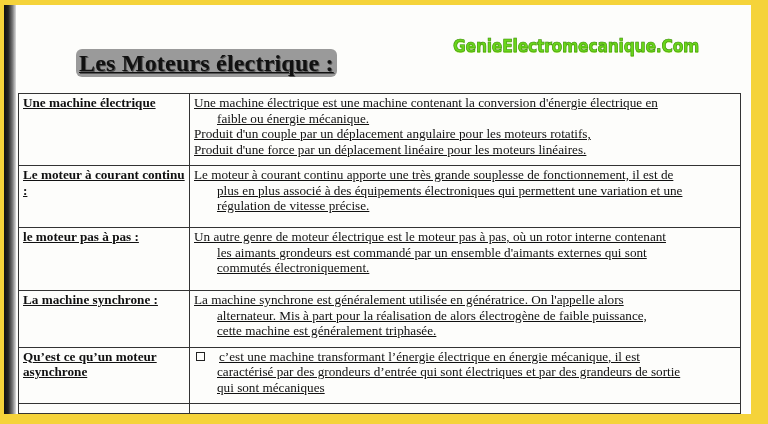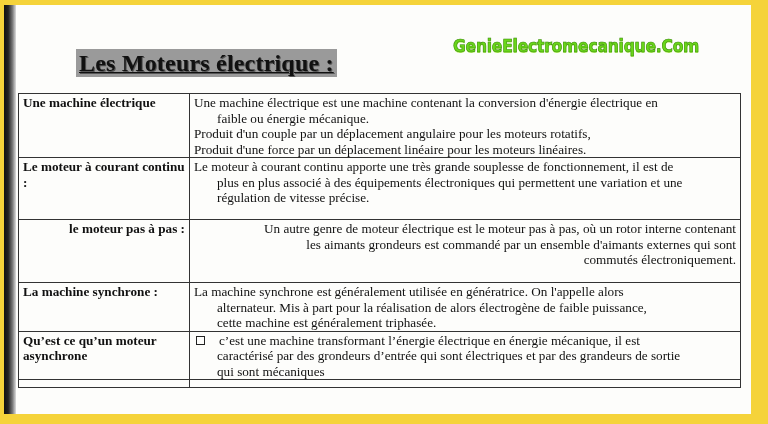--- a/index.html
+++ b/index.html
@@ -16,45 +16,46 @@
     position:absolute; left:0; top:0; width:12px; height:409px;
     background:linear-gradient(90deg,#111 0,#222 35%,#777 70%,#ddd 100%);
   }
   .title {
     position:absolute; left:72px; top:44px;
     background:#9a9a9a; padding:0 3px;
     font-size:24px; font-weight:bold; color:#111; letter-spacing:0.2px;
     text-decoration:underline; text-decoration-thickness:1px;
     text-shadow:1px 1px 0 #555;
     line-height:28px;
+    border-radius:6px;
   }
   .brand {
     position:absolute; left:449px; top:31px;
     font-family:"DejaVu Sans", sans-serif; font-weight:bold; font-size:17px;
     color:#6ad61a; letter-spacing:-0.3px;
     -webkit-text-stroke:0.6px #3a8a0a;
     transform:scaleX(0.92); transform-origin:left;
     text-shadow:0 1px 0 #b6f06a;
   }
   table.t {
     position:absolute; left:18px; top:93px; width:723px;
     border-collapse:collapse; table-layout:fixed;
     font-size:13.2px; color:#111; line-height:15.5px;
   }
   table.t td {
-    border:1.3px solid #333; vertical-align:top; padding:1px 4px 0 4px;
+    border:1.3px solid #333; vertical-align:top; padding:1px 4px 8px 4px;text-decoration:underline;
   }
   td.term { width:162px; font-weight:bold; padding-left:5px; }
   td.def { padding-left:5px; }
   .indent { padding-left:23px; }
   .box {
     display:inline-block; width:7px; height:7px; border:1.2px solid #222;
     margin:0 14px 1px 2px; vertical-align:middle;
   }
-  .r1 { height:62px; } .r2 { height:62px; } .r3 { height:63px;text-align:right; }
+  .r1 { height:62px; } .r2 { height:62px; } .r3 { height:63px; }
   .r4 { height:47px; } .r5 { height:28px; } .r6 { height:42px; }
   .r7 { height:8px; }
 </style>
 </head>
 <body>
 
 <div class="page">
   <div class="scan-edge"></div>
 
   <div class="title">Les Moteurs électrique :</div>

